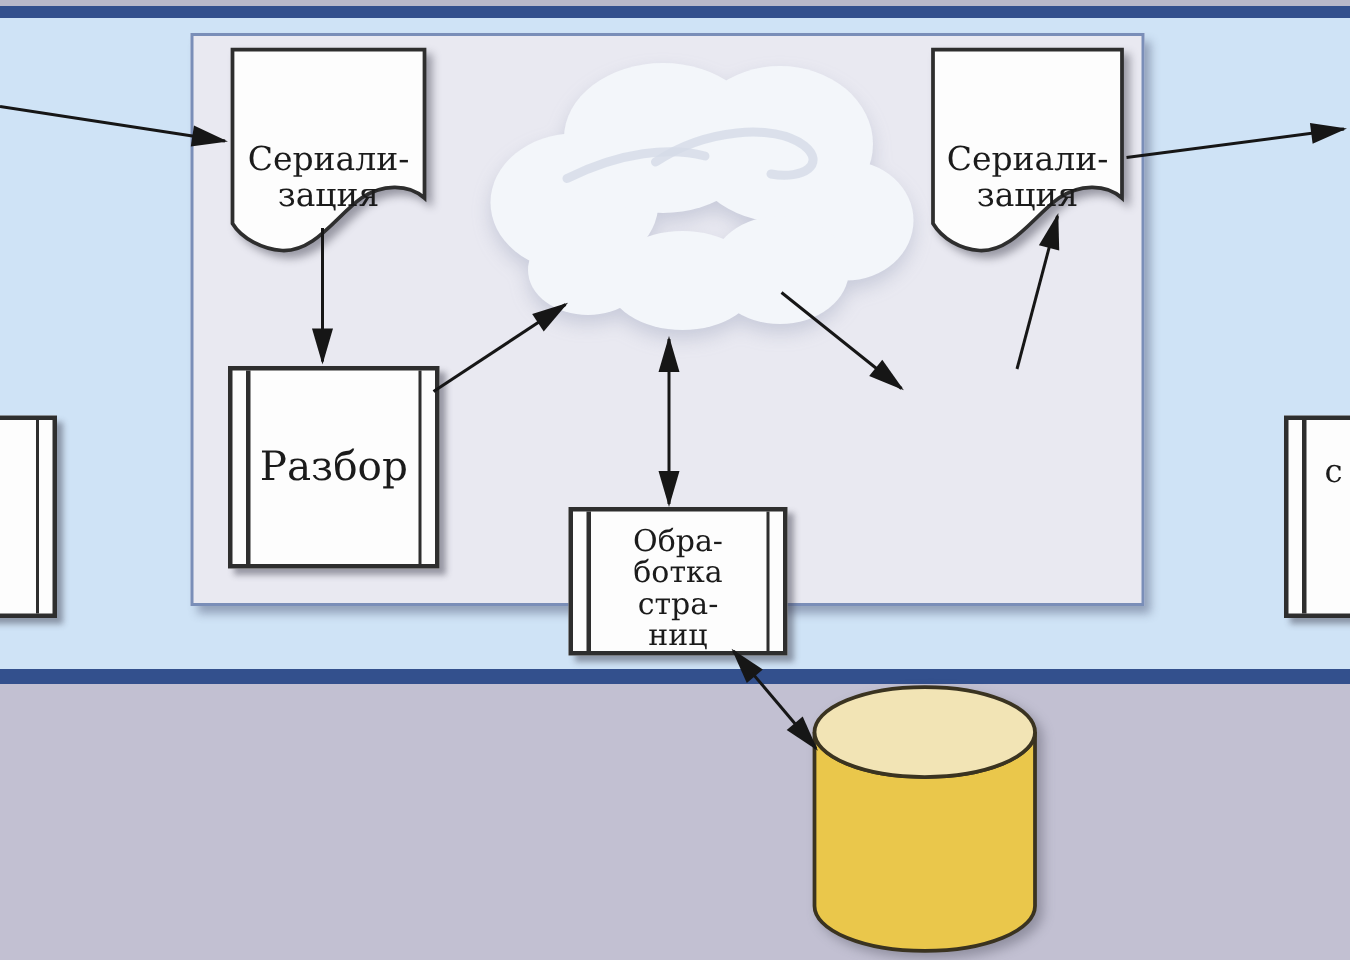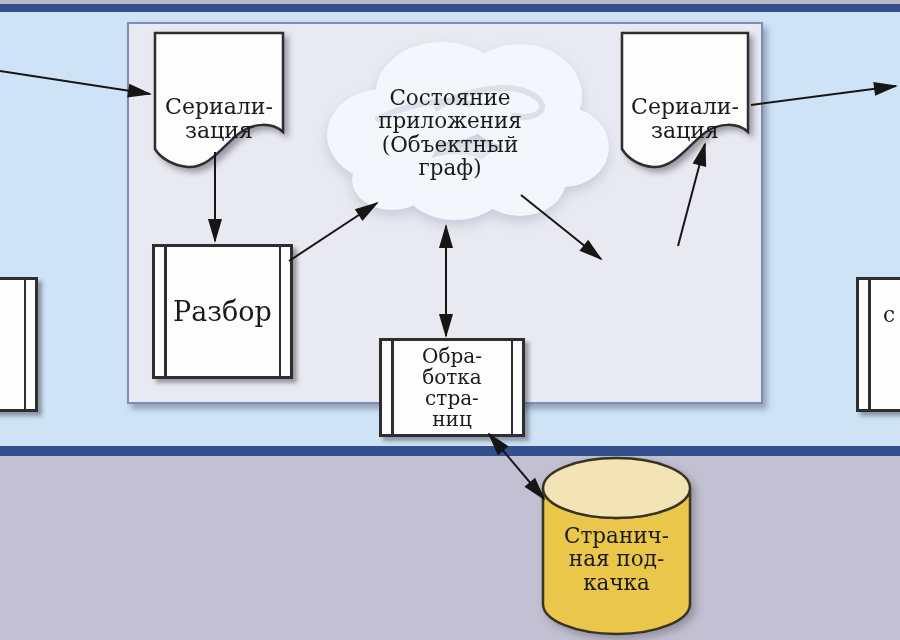--- a/index.html
+++ b/index.html
@@ -62,21 +62,21 @@
 
   <div class="inner-box"></div>
 
   <div class="proc" style="left:152px;top:244px;width:135px;height:129px;">
     <span class="vbar l"></span>
     <span class="vbar r"></span>
     <span class="lbl fs23">Разбор</span>
   </div>
 
 
-  <div class="proc" style="left:379px;top:338px;width:140px;height:93px;">
+  <div class="proc" style="left:379px;top:338px;width:140px;height:93px;align-items:flex-end;">
     <span class="vbar l"></span>
     <span class="vbar r"></span>
     <span class="lbl fs20">Обра-
 ботка
 стра-
 ниц</span>
   </div>
 
   <div class="proc" style="left:-55px;top:277px;width:87px;height:129px;">
 
@@ -129,26 +129,19 @@
     <line class="edge" x1="446" y1="226" x2="446" y2="336" marker-start="url(#ahr)" marker-end="url(#ah)"></line>
     <line class="edge" x1="521" y1="195" x2="601" y2="259" marker-end="url(#ah)"></line>
     <line class="edge" x1="678" y1="246" x2="705" y2="144" marker-end="url(#ah)"></line>
     <line class="edge" x1="751" y1="105" x2="896" y2="86" marker-end="url(#ah)"></line>
     <line class="edge" x1="489" y1="434" x2="544" y2="499" marker-start="url(#ahr)" marker-end="url(#ah)"></line>
   </svg>
 
   <div class="overlay lbl fs22" style="left:157px;top:70px;width:124px;">Сериали-
 зация</div>
 
-  <div class="overlay lbl fs21" style="left:352px;top:86px;width:196px;">Состояние
-приложения
-(Объектный
-граф)</div>
 
   <div class="overlay lbl fs22" style="left:624px;top:70px;width:122px;">Сериали-
 зация</div>
 
-  <div class="overlay lbl fs21" style="left:547px;top:524px;width:139px;">Странич-
-ная под-
-качка</div>
 
   <div class="overlay lbl fs21" style="left:876px;top:303px;width:26px;">с</div>
 </div>
 
 </body></html>

